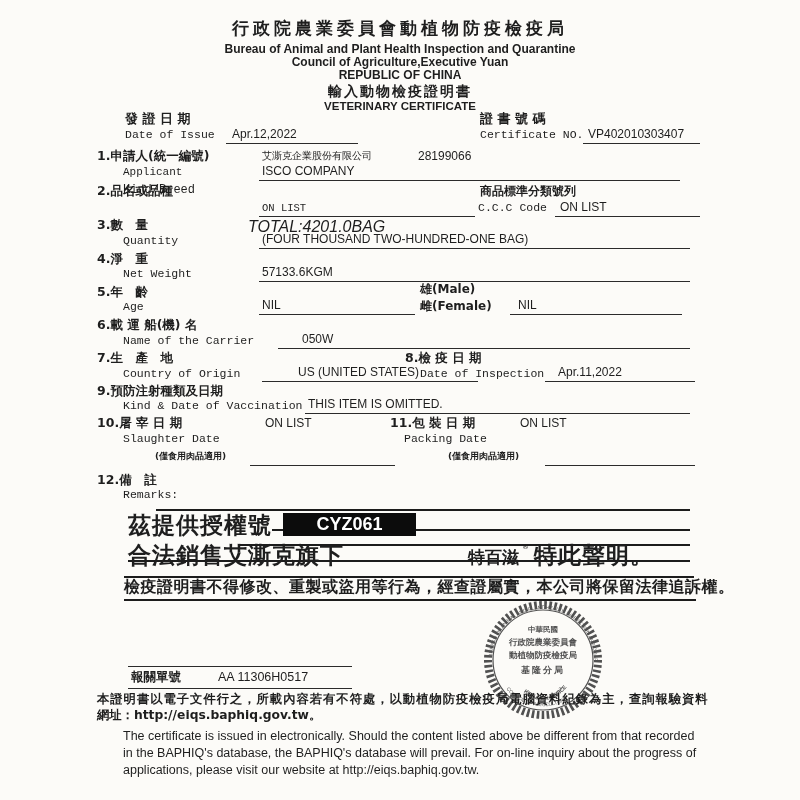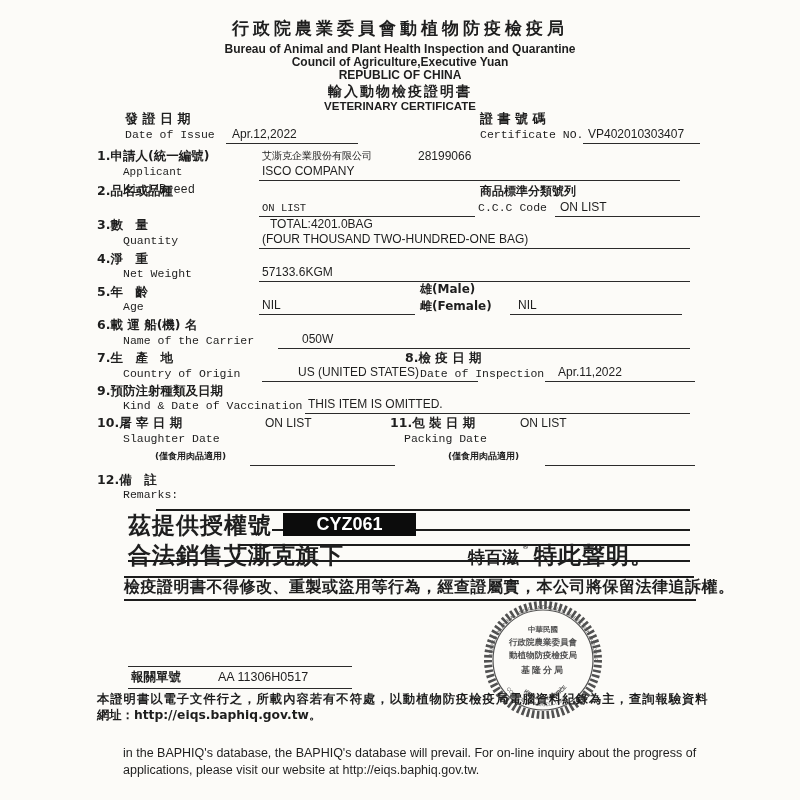--- a/index.html
+++ b/index.html
@@ -50,21 +50,21 @@
   <div class="t zh" style="left:97px;top:184px;font-size:12.5px;">2.品名或品種</div>
   <div class="t zh" style="left:480px;top:185px;font-size:12px;">商品標準分類號列</div>
   <div class="t mono" style="left:123px;top:184px;font-size:12px;">Kind/Breed</div>
   <div class="t mono" style="left:262px;top:203px;font-size:10.5px;">ON LIST</div>
   <div class="hl" style="left:259px;top:216px;width:216px;"></div>
   <div class="t mono" style="left:478px;top:202px;font-size:11.5px;">C.C.C Code</div>
   <div class="t sans" style="left:560px;top:201px;font-size:12px;">ON LIST</div>
   <div class="hl" style="left:555px;top:216px;width:145px;"></div>
 
   <div class="t zh" style="left:97px;top:218px;font-size:12.5px;">3.數　量</div>
-  <div class="t sans" style="left:270px;top:218px;font-size:12px;">TOTAL:4201.0BAG</div>
+  <div class="t sans" style="left:248px;top:218px;font-size:16px;font-style:italic;">TOTAL:4201.0BAG</div>
   <div class="t mono" style="left:123px;top:235px;font-size:11.5px;">Quantity</div>
   <div class="t sans" style="left:262px;top:233px;font-size:12px;">(FOUR THOUSAND TWO-HUNDRED-ONE BAG)</div>
   <div class="hl" style="left:259px;top:248px;width:431px;"></div>
 
   <div class="t zh" style="left:97px;top:252px;font-size:12.5px;">4.淨　重</div>
   <div class="t mono" style="left:123px;top:268px;font-size:11.5px;">Net Weight</div>
   <div class="t sans" style="left:262px;top:266px;font-size:12px;">57133.6KGM</div>
   <div class="hl" style="left:259px;top:281px;width:431px;"></div>
 
   <div class="t zh" style="left:97px;top:285px;font-size:12.5px;">5.年　齡</div>
@@ -153,16 +153,17 @@
     </text>
   </svg>
 
   <div class="hl" style="left:128px;top:666px;width:224px;"></div>
   <div class="t zh" style="left:131px;top:670px;font-size:12.5px;">報關單號</div>
   <div class="t sans" style="left:218px;top:670px;font-size:12.5px;">AA 11306H0517</div>
   <div class="hl" style="left:128px;top:688px;width:224px;"></div>
 
   <div class="t zh" style="left:97px;top:693px;font-size:12.3px;letter-spacing:1px;z-index:3;">本證明書以電子文件行之，所載內容若有不符處，以動植物防疫檢疫局電腦資料紀錄為主，查詢報驗資料</div>
   <div class="t zh" style="left:97px;top:709px;font-size:12.3px;z-index:3;">網址：http://eiqs.baphiq.gov.tw。</div>
+  <div class="t sans" style="left:123px;top:729px;font-size:12.5px;">The certificate is issued in electronically. Should the content listed above be different from that recorded</div>
   <div class="t sans" style="left:123px;top:746px;font-size:12.5px;">in the BAPHIQ's database, the BAPHIQ's database will prevail. For on-line inquiry about the progress of</div>
   <div class="t sans" style="left:123px;top:763px;font-size:12.5px;">applications, please visit our website at http://eiqs.baphiq.gov.tw.</div>
 
 </div>
 
 </body></html>

